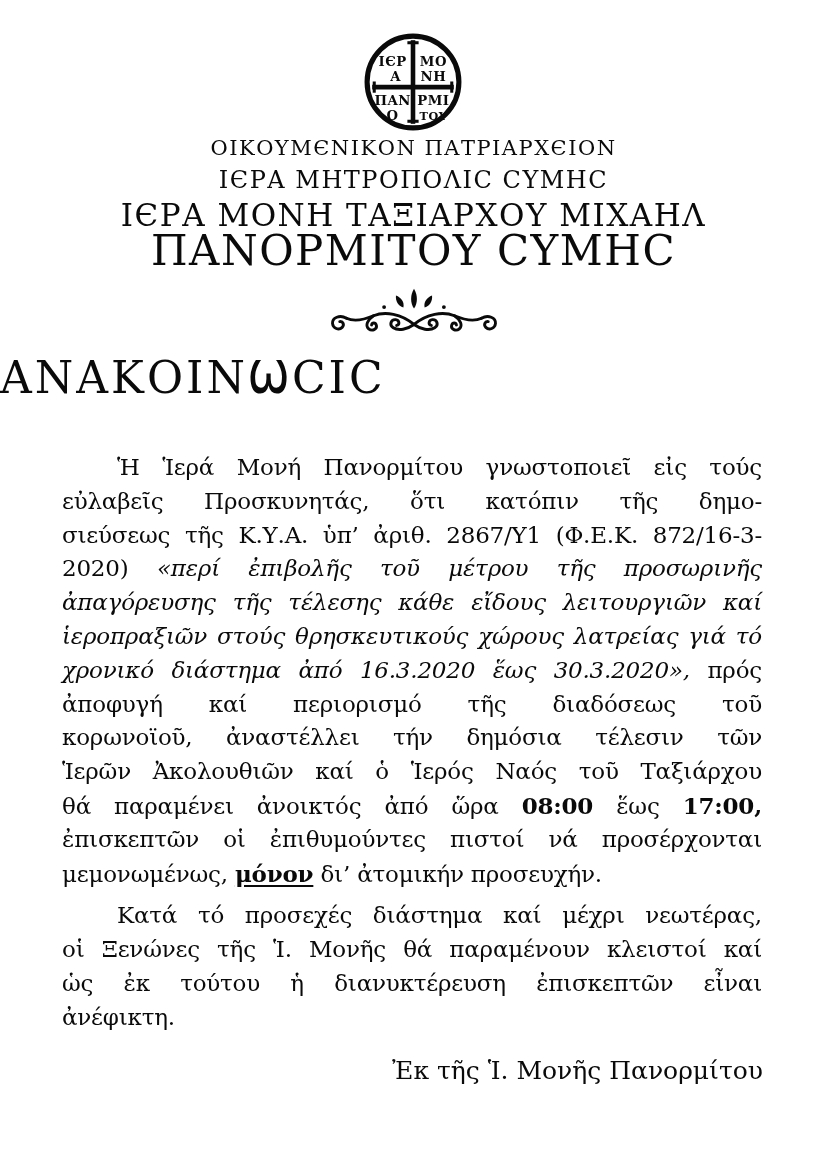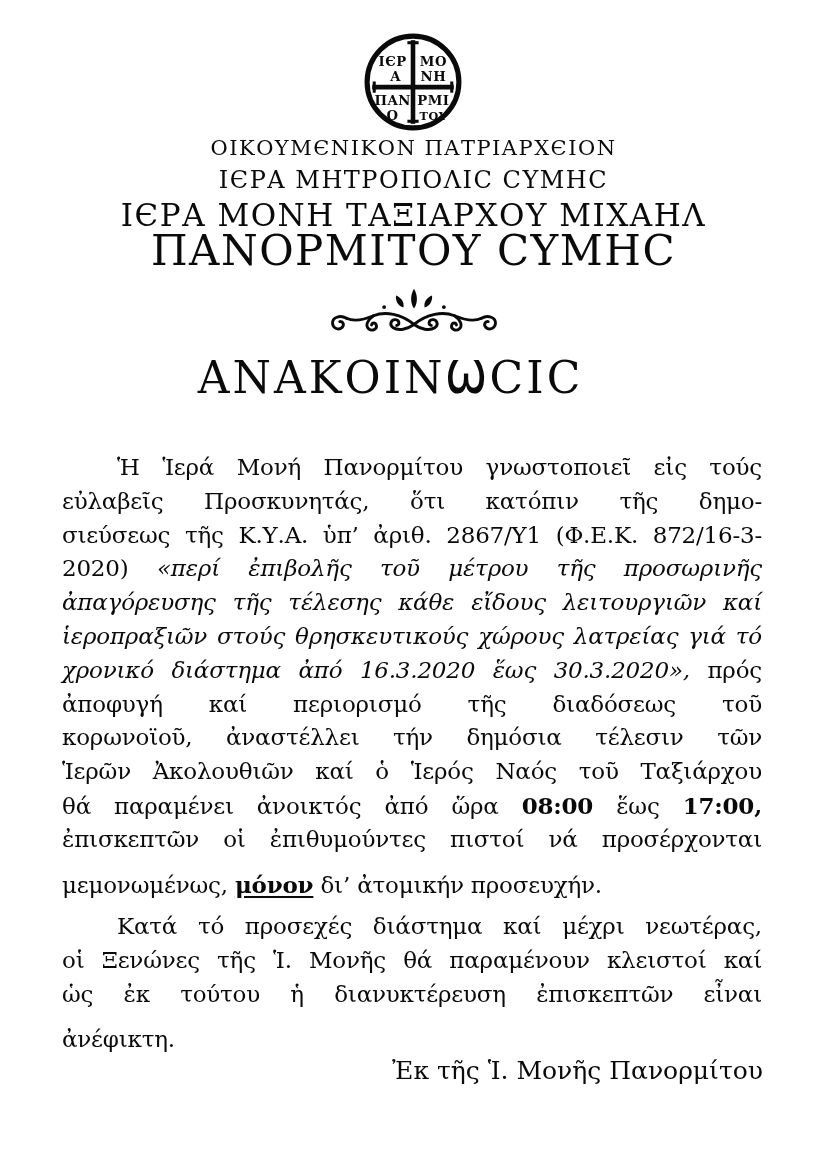--- a/index.html
+++ b/index.html
@@ -14,28 +14,28 @@
   .header { position:absolute; top:133px; left:0; width:827px; text-align:center; }
   .hl { letter-spacing:1.5px; white-space:nowrap; }
   .hl-0 { font-size:21px; line-height:30px; }
   .hl-1 { font-size:24px; line-height:34px; }
   .hl-2 { font-size:31px; line-height:36px; }
   .hl-3 { font-size:42px; line-height:36px; }
 
   .ornament { position:absolute; top:283px; left:327px; width:174px; height:54px; }
 
   .title {
-    position:absolute; top:354px; left:0; width:781px; text-align:center;
+    position:absolute; top:354px; left:0; width:781px; 
     font-size:44px; line-height:48px; letter-spacing:3px; white-space:nowrap;
   }
 
   .body-text { position:absolute; top:451px; left:62px; width:700px; font-size:23px; letter-spacing:-0.2px; }
   .paragraph + .paragraph { margin-top:9px; }
   .line { line-height:33.8px; height:33.8px; text-align:justify; text-align-last:justify; }
-  .line.last { text-align-last:left;margin-top:11px; }
+  .line.last { text-align-last:left; }
   .line.indent { text-indent:55px; }
   .seg-i { font-style:italic; }
   .seg-b { font-weight:bold; }
   .seg-bu { font-weight:bold; text-decoration:underline; text-underline-offset:3px; }
 
   .signature { position:absolute; top:1056px; right:64px; font-size:25px; line-height:30px; }
 </style>
 </head>
 <body>
 

